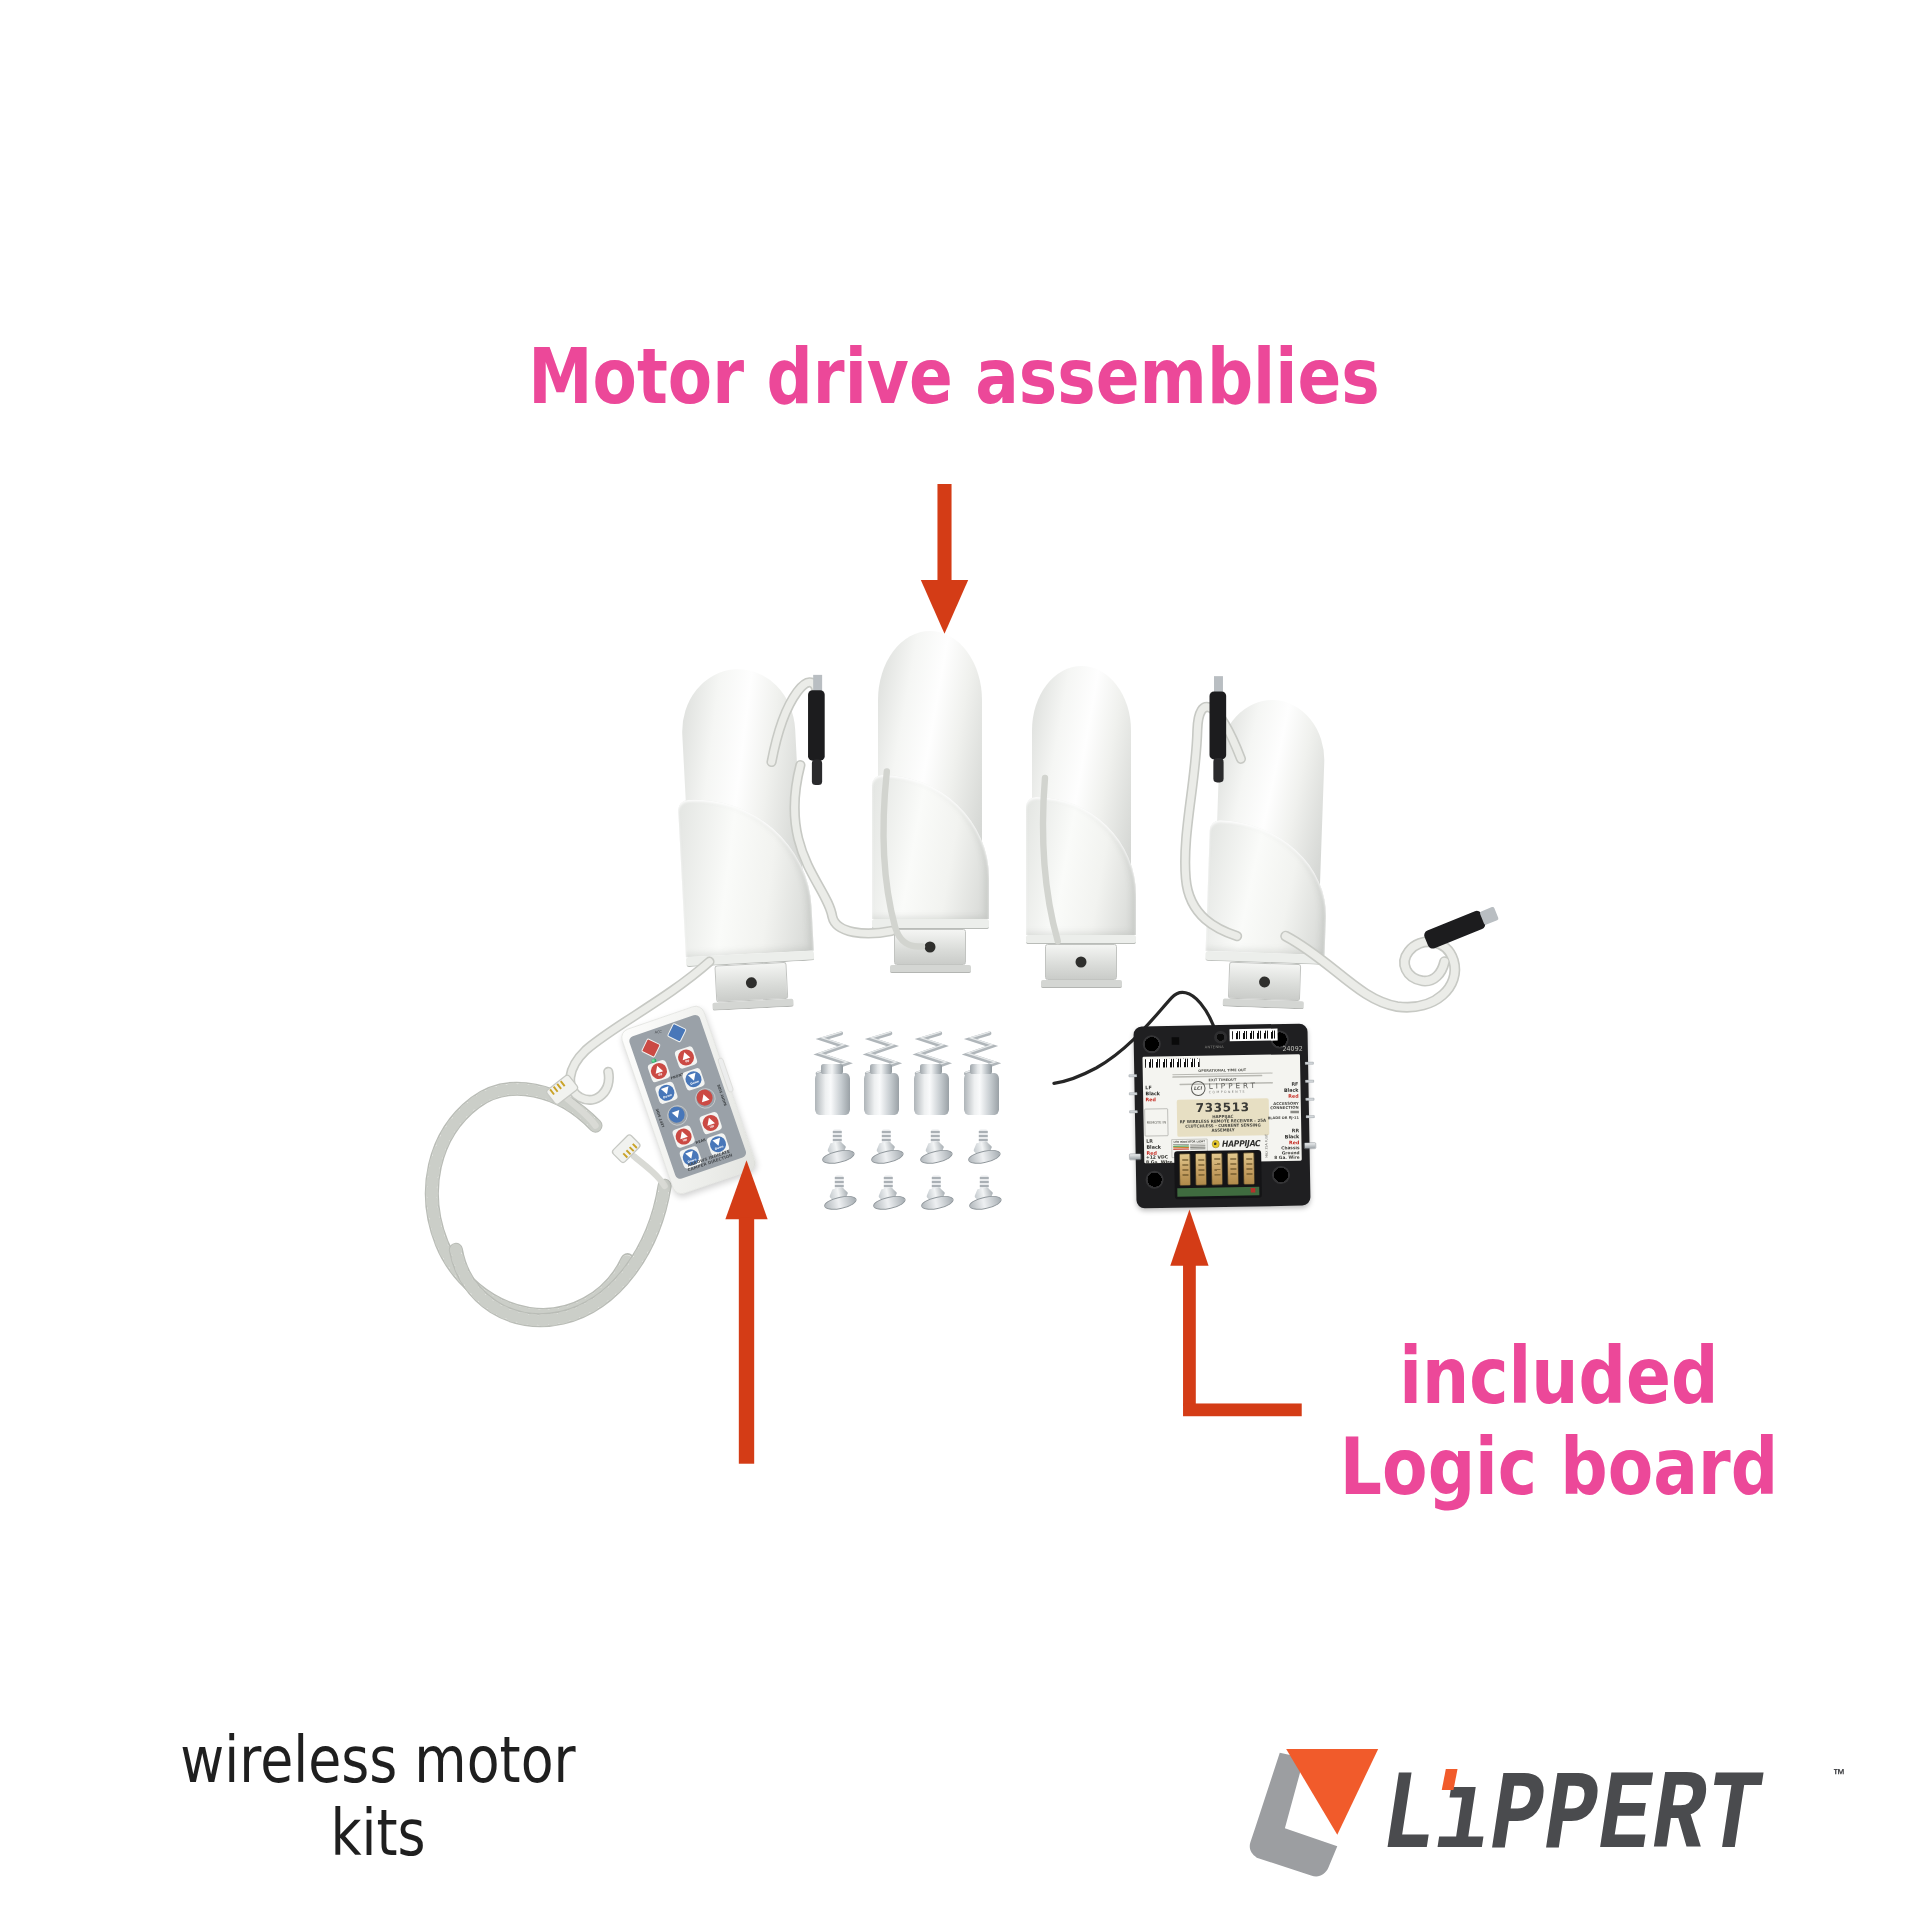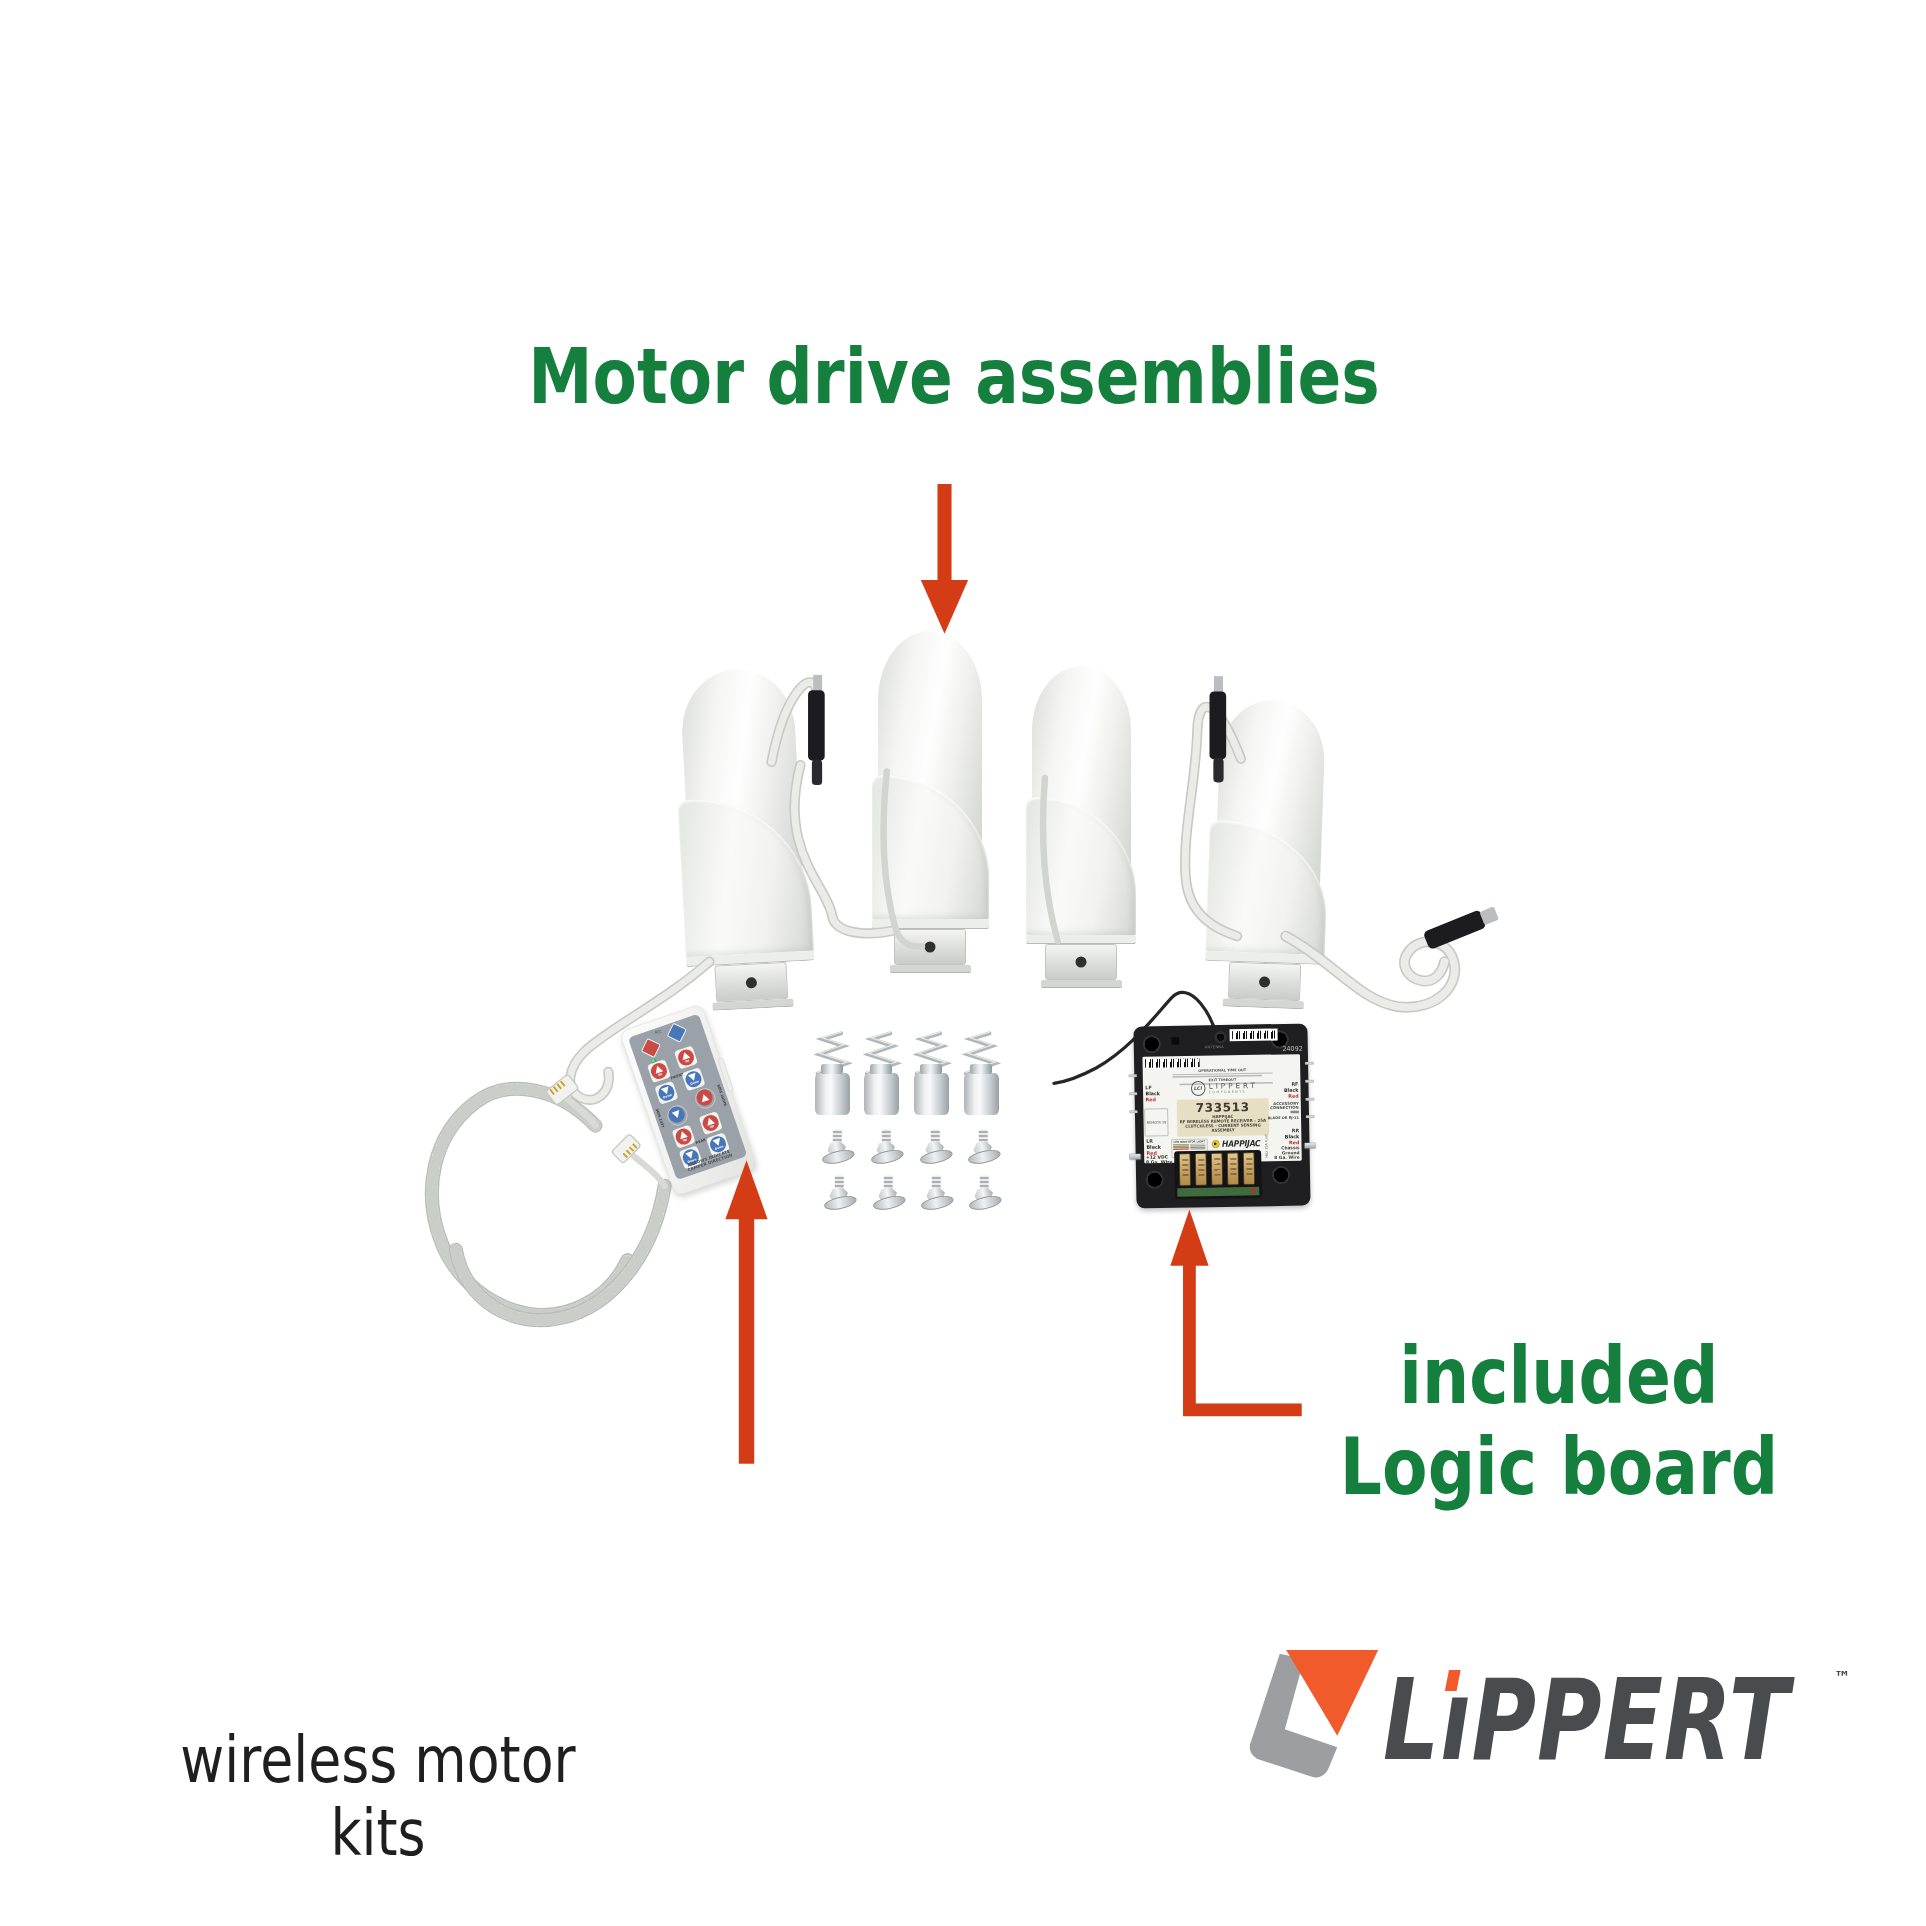--- a/index.html
+++ b/index.html
@@ -7,21 +7,21 @@
   body { font-family:"DejaVu Sans","Liberation Sans",sans-serif; background:#ffffff; }
   .canvas { position:relative; width:1926px; height:1926px; background:#ffffff; overflow:hidden; }
 
   
   .banner { position:absolute; left:0; top:0; width:1926px; height:277px; background:#000000;
             display:flex; align-items:center; justify-content:center; z-index:10; }
   .banner-text { color:#ffffff; font-size:211px; font-weight:700; white-space:nowrap;
                  transform:scale(0.51,1.04); letter-spacing:-3.8px; }
 
   
-  .callout { position:absolute; color:#15803d; font-weight:700; white-space:nowrap; z-index:9; }
+  .callout { position:absolute; color:#ec4899; font-weight:700; white-space:nowrap; z-index:9; }
   .cond { display:inline-block; transform:scaleX(0.85); transform-origin:center; }
   .motor-heading { left:954px; top:332px; transform:translateX(-50%); font-size:76px; }
   .wireless-heading { left:749px; top:1523px; transform:translateX(-50%); font-size:78px; }
   .logic-heading { left:1559px; top:1331px; transform:translateX(-50%); font-size:78px;
                    text-align:center; line-height:91px; }
 
   .tagline { position:absolute; left:90px; top:1724px; width:576px; text-align:center;
              font-size:64px; font-weight:400; color:#1f1f1f; line-height:73px; z-index:9; }
   .tagline .cond { transform:scaleX(0.84); }
 
@@ -166,21 +166,21 @@
   .cbtn .tlab { font-size:5.8px; color:#ffffff; margin-top:0.6px; font-weight:700; }
   .solo { position:absolute; width:40px; height:40px; border-radius:50%; border:1.9px solid #e8e9e7;
           display:flex; flex-direction:column; align-items:center; justify-content:center; }
   .grp-label { position:absolute; font-size:7px; font-weight:700; color:#3f4346; }
   .side-label { position:absolute; font-size:7px; font-weight:700; color:#3f4346;
           transform:rotate(-90deg); transform-origin:left top; white-space:nowrap; }
   .rm-foot-text { position:absolute; left:0; right:0; bottom:6.4px; text-align:center; font-size:8px;
           font-weight:700; color:#4a4e52; line-height:9px; letter-spacing:0.3px; }
 
   
-  .lippert { position:absolute; left:1245px; top:1650px; width:628px; height:136px; z-index:5; }
+  .lippert { position:absolute; left:1245px; top:1749px; width:628px; height:136px; z-index:5;font-family:Liberation Mono, monospace; }
   .lp-mark { position:absolute; left:0; top:0; }
   .lp-text { position:absolute; left:138px; top:3.8px; font-size:113px; font-weight:700; font-style:italic;
              color:#4a4b4e; white-space:nowrap; transform:scaleX(0.78); transform-origin:left center;
              letter-spacing:1.3px; }
   .brand-i { position:relative; }
   .brand-i::before { content:""; position:absolute; left:9px; top:16.6px; width:15.4px; height:20.5px;
              background:#f15b2b; transform:skewX(-14deg); }
   .lp-tm { position:absolute; left:589px; top:18px; font-size:16.6px; color:#4a4b4e; font-weight:700; }
 </style>
 </head>

